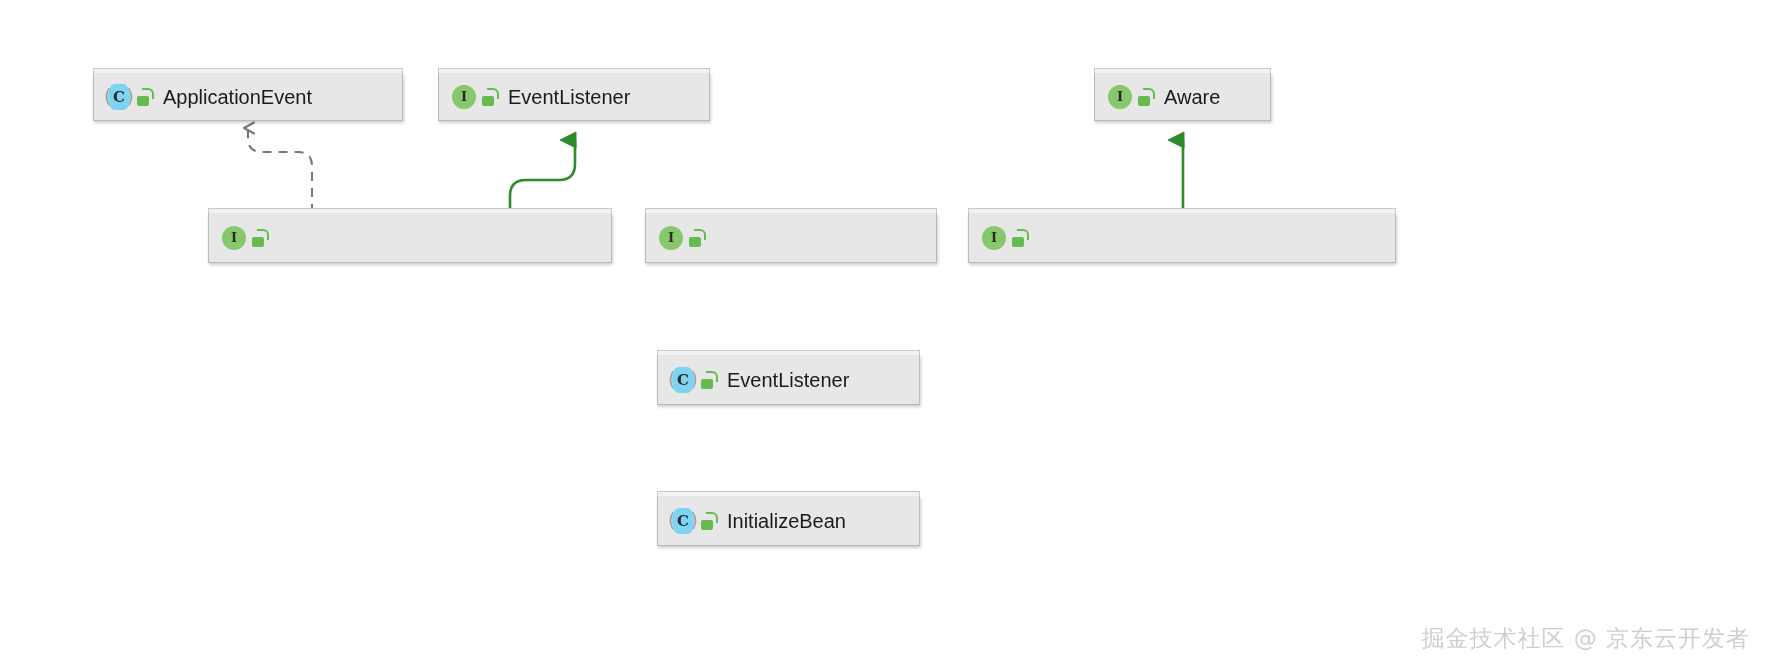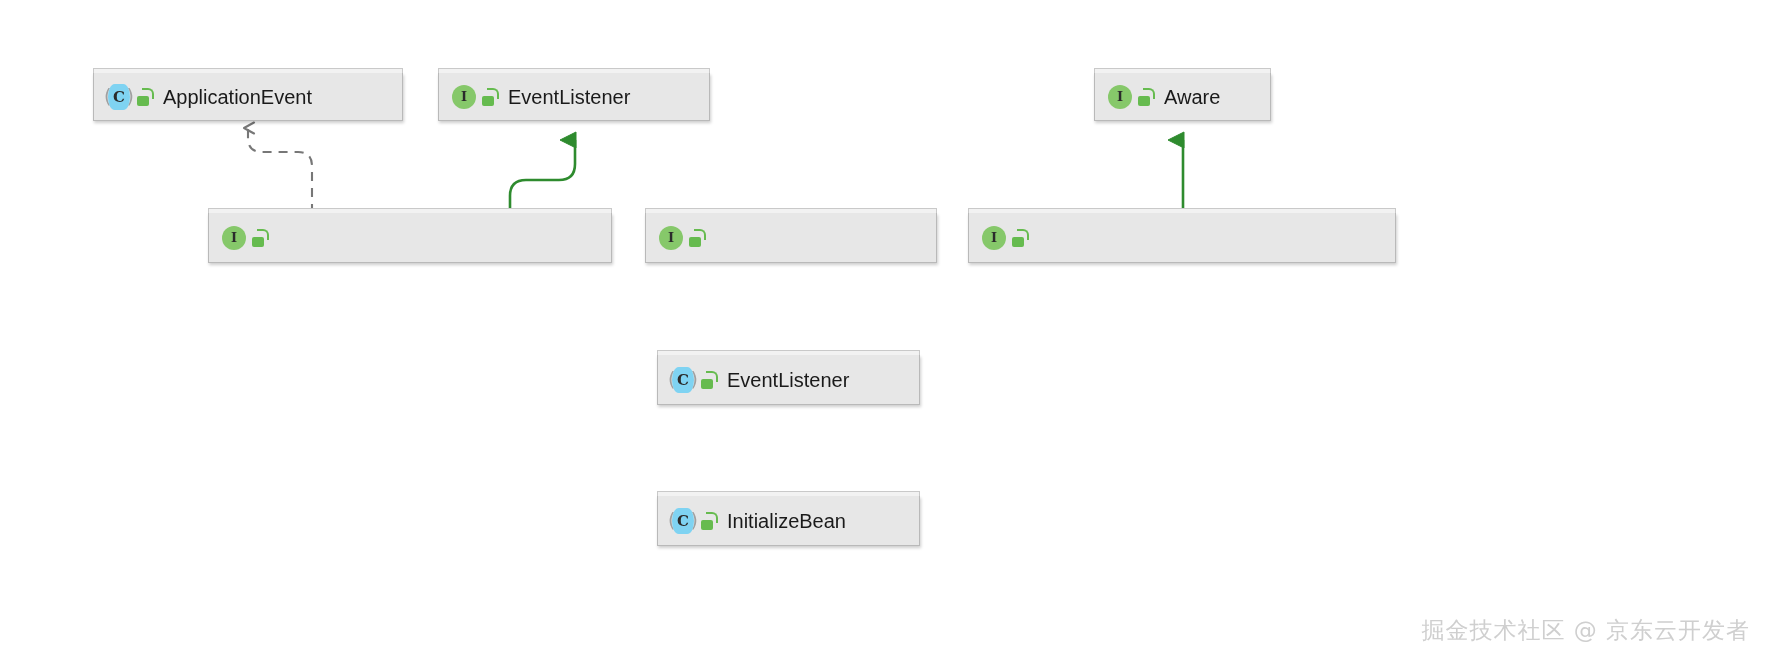--- a/index.html
+++ b/index.html
@@ -146,21 +146,21 @@
     color: #1a1a1a;
     white-space: nowrap;
     line-height: 1;
     font-family: "Liberation Sans", "DejaVu Sans", sans-serif;
   }
 
   
   #watermark {
     position: absolute;
     right: 22px;
-    bottom: 22px;
+    bottom: 14px;
     font-size: 23px;
     color: #cfcfcf;
     letter-spacing: 1px;
     white-space: nowrap;
     font-family: "DejaVu Sans", sans-serif;
     z-index: 9;
   }
 </style>
 </head>
 <body>

